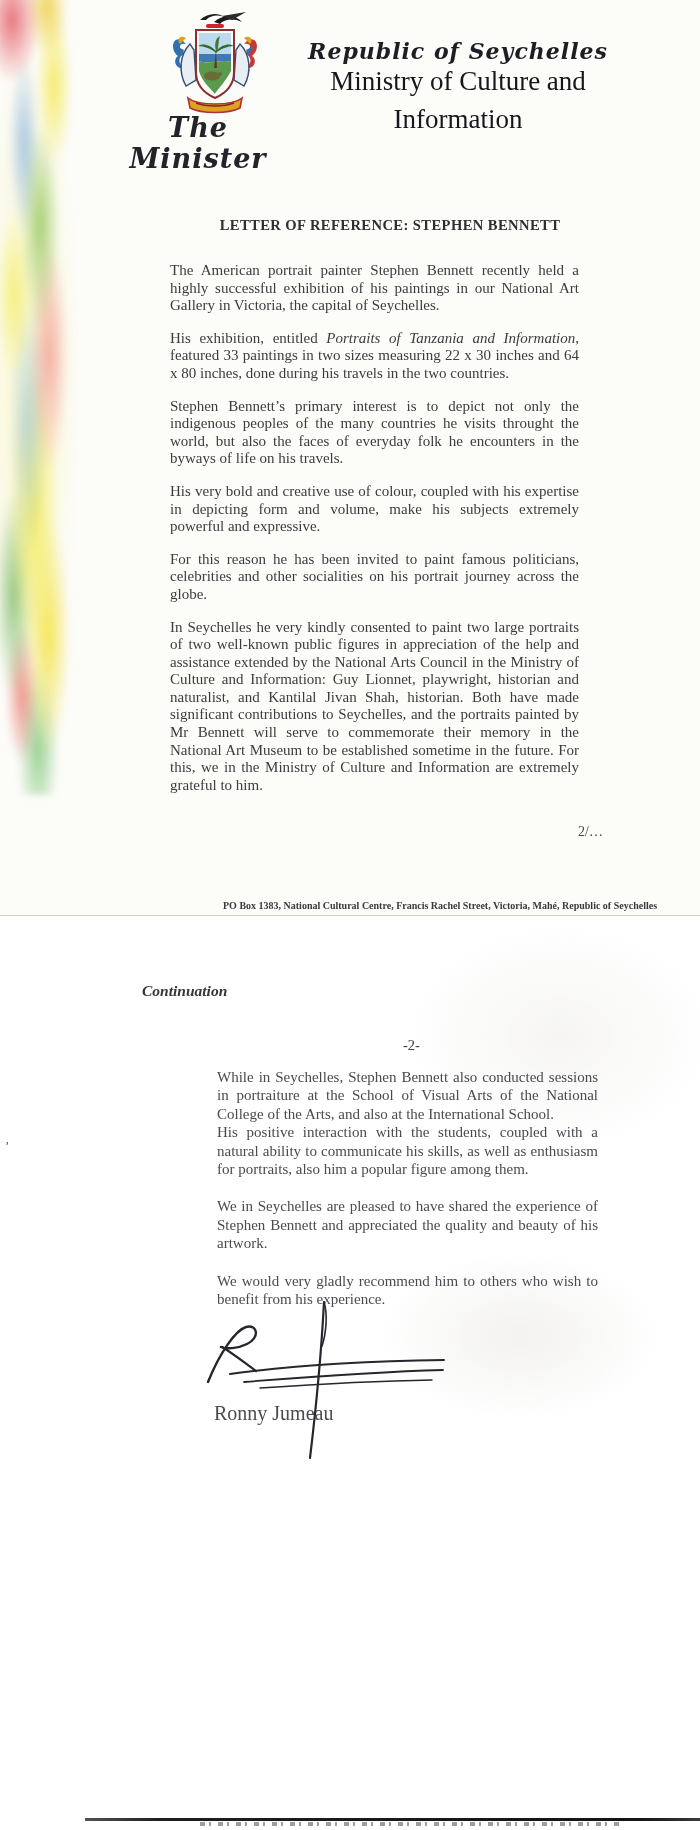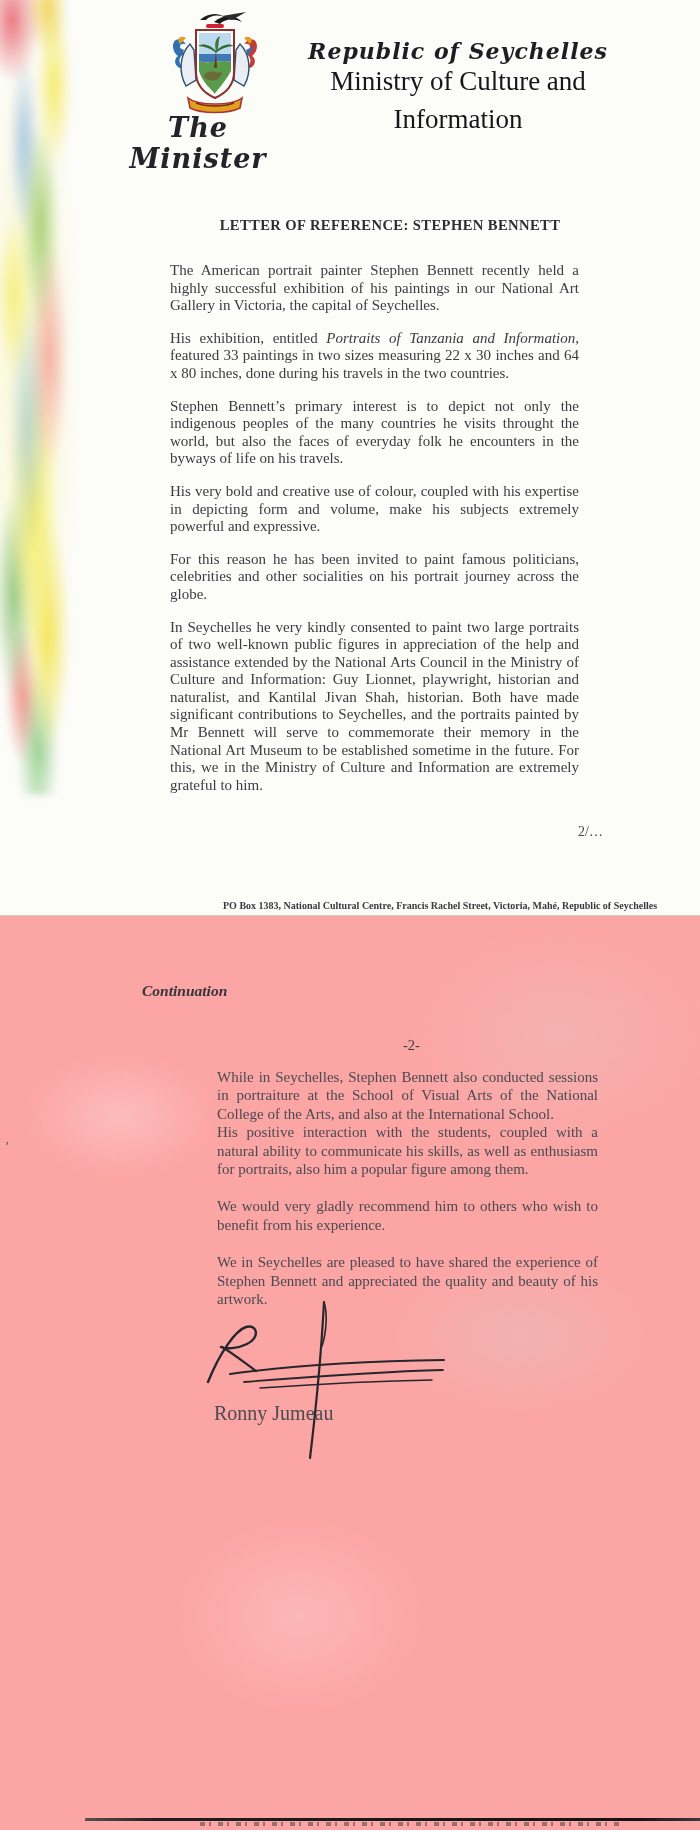--- a/index.html
+++ b/index.html
@@ -45,21 +45,21 @@
   .body1{position:absolute;left:170px;top:262px;width:409px;
     font-size:15px;line-height:17.6px;color:#3c3c40;text-align:justify;}
   .body1 p{margin:0 0 15px 0;}
 
   .pagemarker{position:absolute;left:578px;top:824px;font-size:14px;color:#4a4a4e;}
   .footer{position:absolute;left:223px;top:900px;width:420px;text-align:center;
     font-size:10px;font-weight:bold;color:#3a3a3e;white-space:nowrap;}
 
   
   .page2{position:absolute;left:0;top:916px;width:700px;height:914px;
-    background:#fca5a5;overflow:hidden;}
+    background:#ffffff;overflow:hidden;}
   .page2 .grain{position:absolute;inset:0;opacity:.5;pointer-events:none;
     background:
       radial-gradient(140px 90px at 120px 200px, rgba(255,255,255,.5), transparent 70%),
       radial-gradient(200px 120px at 520px 420px, rgba(214,211,202,.6), transparent 70%),
       radial-gradient(180px 140px at 300px 700px, rgba(255,255,255,.4), transparent 70%),
       radial-gradient(220px 160px at 560px 120px, rgba(219,216,208,.5), transparent 70%);}
 
   .continuation{position:absolute;left:142px;top:66px;font-size:15.5px;
     font-weight:bold;font-style:italic;color:#35353a;}
   .pagenum{position:absolute;left:403px;top:121px;font-size:14.5px;color:#3d3d42;}
@@ -147,22 +147,22 @@
 
   <section class="page2">
     <div class="grain"></div>
 
     <div class="continuation">Continuation</div>
     <div class="pagenum">-2-</div>
 
     <div class="body2">
       <p class="tight">While in Seychelles, Stephen Bennett also conducted sessions in portraiture at the School of Visual Arts of the National College of the Arts, and also at the International School.</p>
       <p>His positive interaction with the students, coupled with a natural ability to communicate his skills, as well as enthusiasm for portraits, also him a popular figure among them.</p>
+      <p>We in Seychelles are pleased to have shared the experience of Stephen Bennett and appreciated the quality and beauty of his artwork.</p>
       <p>We would very gladly recommend him to others who wish to benefit from his experience.</p>
-      <p>We in Seychelles are pleased to have shared the experience of Stephen Bennett and appreciated the quality and beauty of his artwork.</p>
     </div>
 
     <svg class="signature" viewBox="0 0 262 170">
 
       <path d="M8 82 C20 52 36 30 46 27 C58 24 60 38 47 44 C37 49 26 49 21 47" fill="none" stroke="#26262c" stroke-width="2.4" stroke-linecap="round"></path>
       <path d="M22 47 C34 54 46 64 56 71" fill="none" stroke="#26262c" stroke-width="2.2" stroke-linecap="round"></path>
 
       <path d="M30 74 C95 65 180 61 244 60" fill="none" stroke="#26262c" stroke-width="2" stroke-linecap="round"></path>
       <path d="M44 82 C120 76 205 71 243 70" fill="none" stroke="#26262c" stroke-width="1.8" stroke-linecap="round"></path>
       <path d="M60 88 C120 84 175 81 232 80" fill="none" stroke="#26262c" stroke-width="1.4" stroke-linecap="round"></path>

